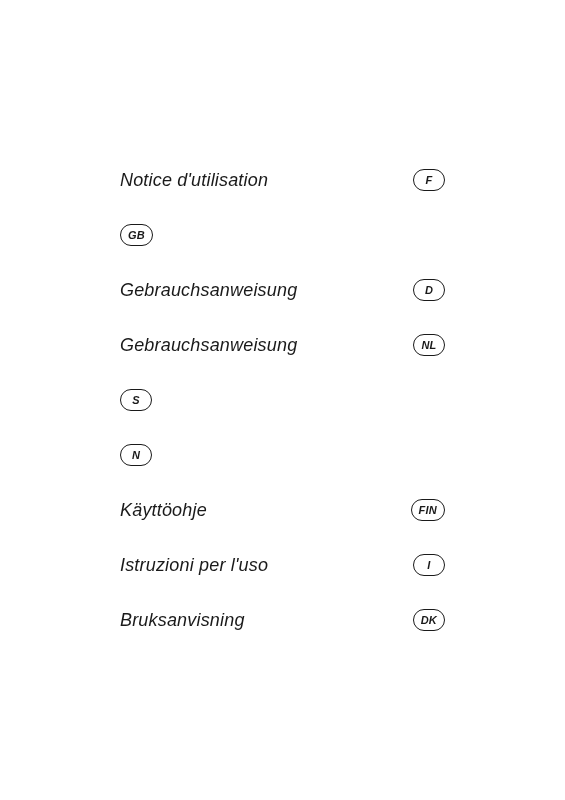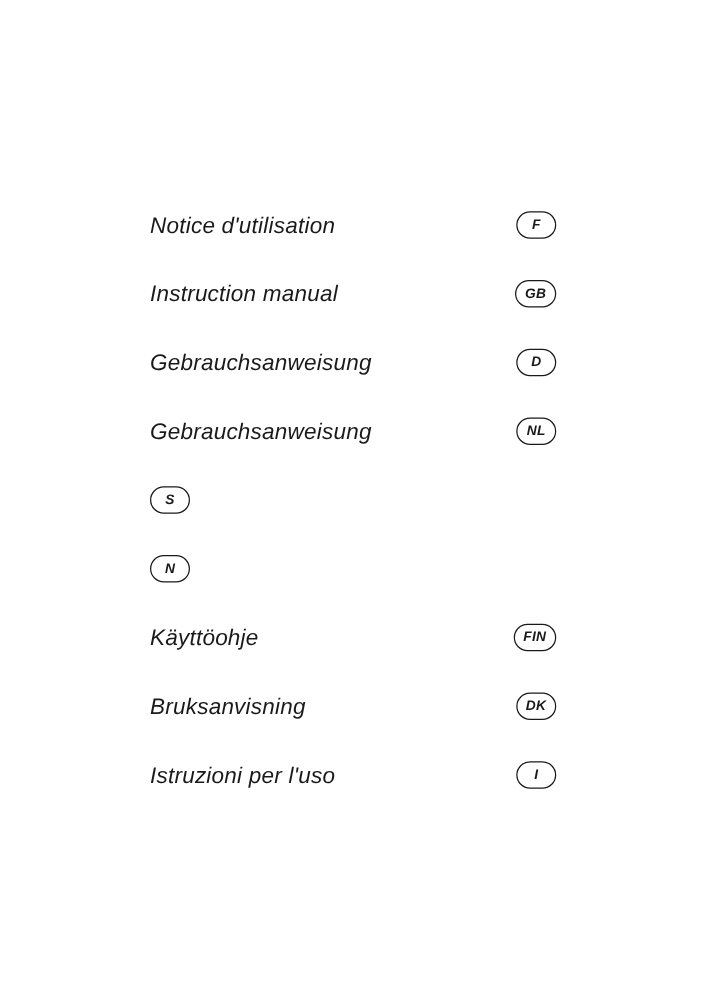--- a/index.html
+++ b/index.html
@@ -65,21 +65,20 @@
 </head>
 <body>
 
 <div class="page">
   <div class="menu-list">
   <div class="menu-item">
         <span class="menu-label">Notice d'utilisation</span>
         <span class="lang-badge">F</span>
       </div>
       <div class="menu-item">
-        <span class="menu-label">Instruction manual</span>
         <span class="lang-badge">GB</span>
       </div>
       <div class="menu-item">
         <span class="menu-label">Gebrauchsanweisung</span>
         <span class="lang-badge">D</span>
       </div>
       <div class="menu-item">
         <span class="menu-label">Gebrauchsanweisung</span>
         <span class="lang-badge">NL</span>
       </div>
@@ -87,21 +86,21 @@
         <span class="lang-badge">S</span>
       </div>
       <div class="menu-item">
         <span class="lang-badge">N</span>
       </div>
       <div class="menu-item">
         <span class="menu-label">Käyttöohje</span>
         <span class="lang-badge">FIN</span>
       </div>
       <div class="menu-item">
+        <span class="menu-label">Istruzioni per l'uso</span>
+        <span class="lang-badge">I</span>
+      </div>
+      <div class="menu-item">
         <span class="menu-label">Bruksanvisning</span>
         <span class="lang-badge">DK</span>
-      </div>
-      <div class="menu-item">
-        <span class="menu-label">Istruzioni per l'uso</span>
-        <span class="lang-badge">I</span>
       </div>
     </div>
 </div>
 
 </body></html>

